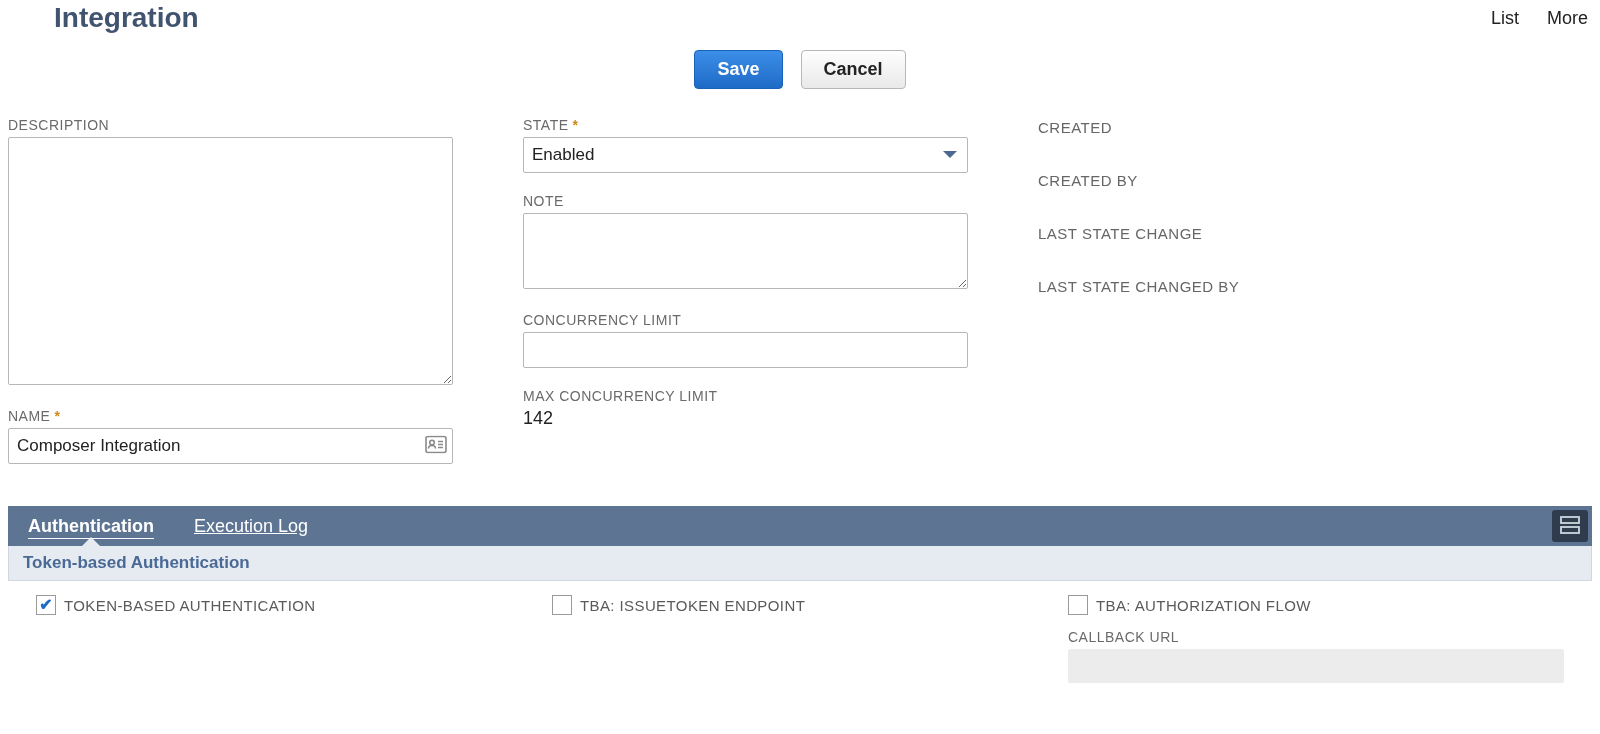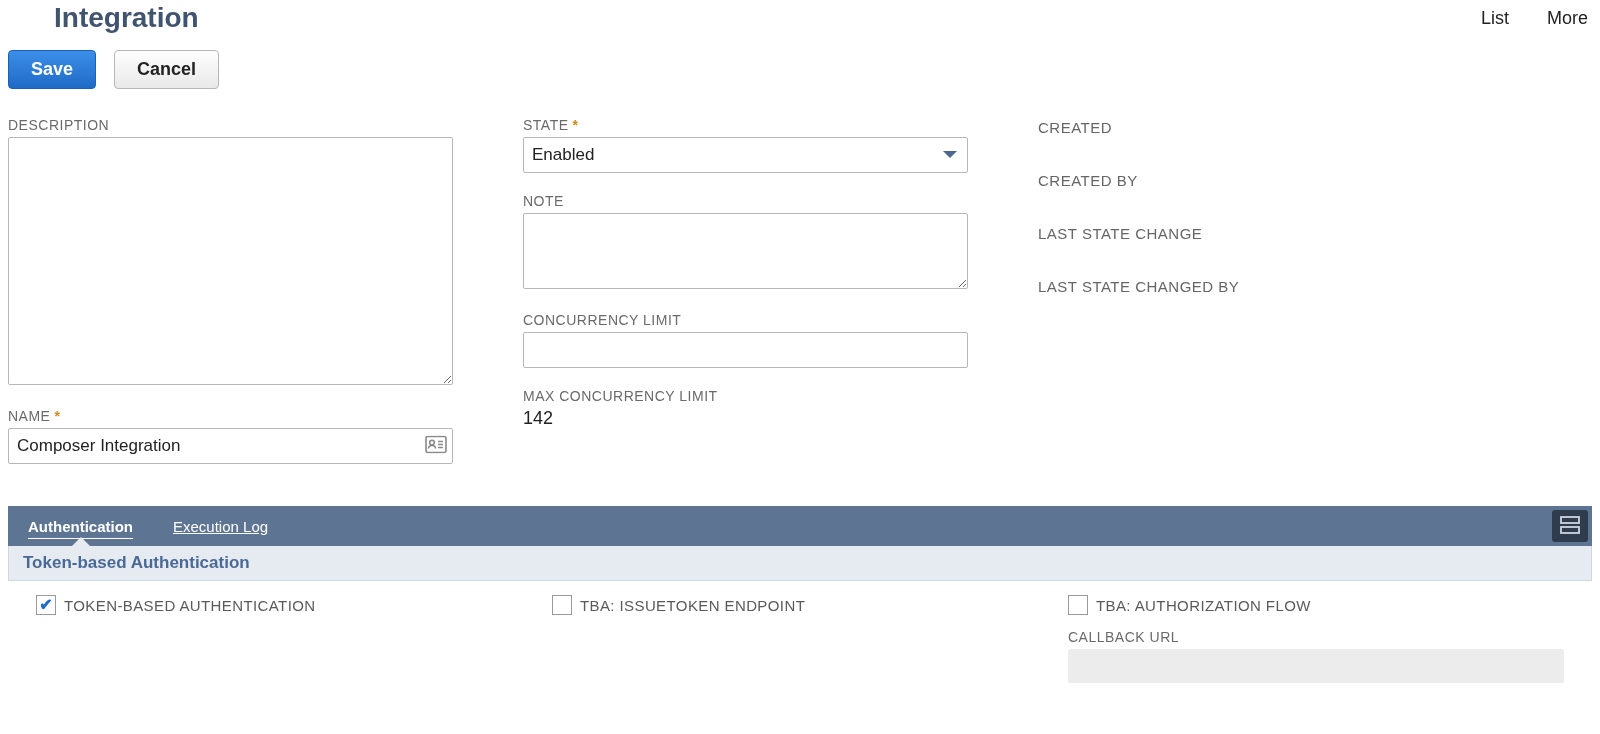--- a/index.html
+++ b/index.html
@@ -19,34 +19,35 @@
       margin-left: 46px;
     }
     .page-title {
       font-size: 28px;
       font-weight: 600;
       color: #41546f;
       margin: 0;
     }
     .header-links {
       display: flex;
-      gap: 38px;
+      gap: 28px;
       padding-top: 6px;
       padding-right: 4px;
     }
     .header-links span {
       font-size: 18px;
       color: #222;
       cursor: pointer;
     }
     .action-bar {
       display: flex;
       gap: 18px;
       margin-top: 16px;
       margin-bottom: 28px;
+      justify-content: center;
     }
     .btn {
       padding: 8px 22px;
       font-size: 18px;
       font-weight: 600;
       border-radius: 4px;
       cursor: pointer;
     }
     .btn-primary {
       background: linear-gradient(#3c8ee8, #1e6bc6);
@@ -116,21 +117,21 @@
     
     .tabs-bar {
       background: #5d7492;
       display: flex;
       align-items: center;
       height: 40px;
       position: relative;
     }
     .tab {
       color: #fff;
-      font-size: 15px;
+      font-size: 18px;
       padding: 0 20px;
       height: 100%;
       display: flex;
       align-items: center;
       cursor: pointer;
     }
     .tab.selected { font-weight: 600; position: relative; }
     .tab-underline {
       position: absolute;
       left: 20px;

